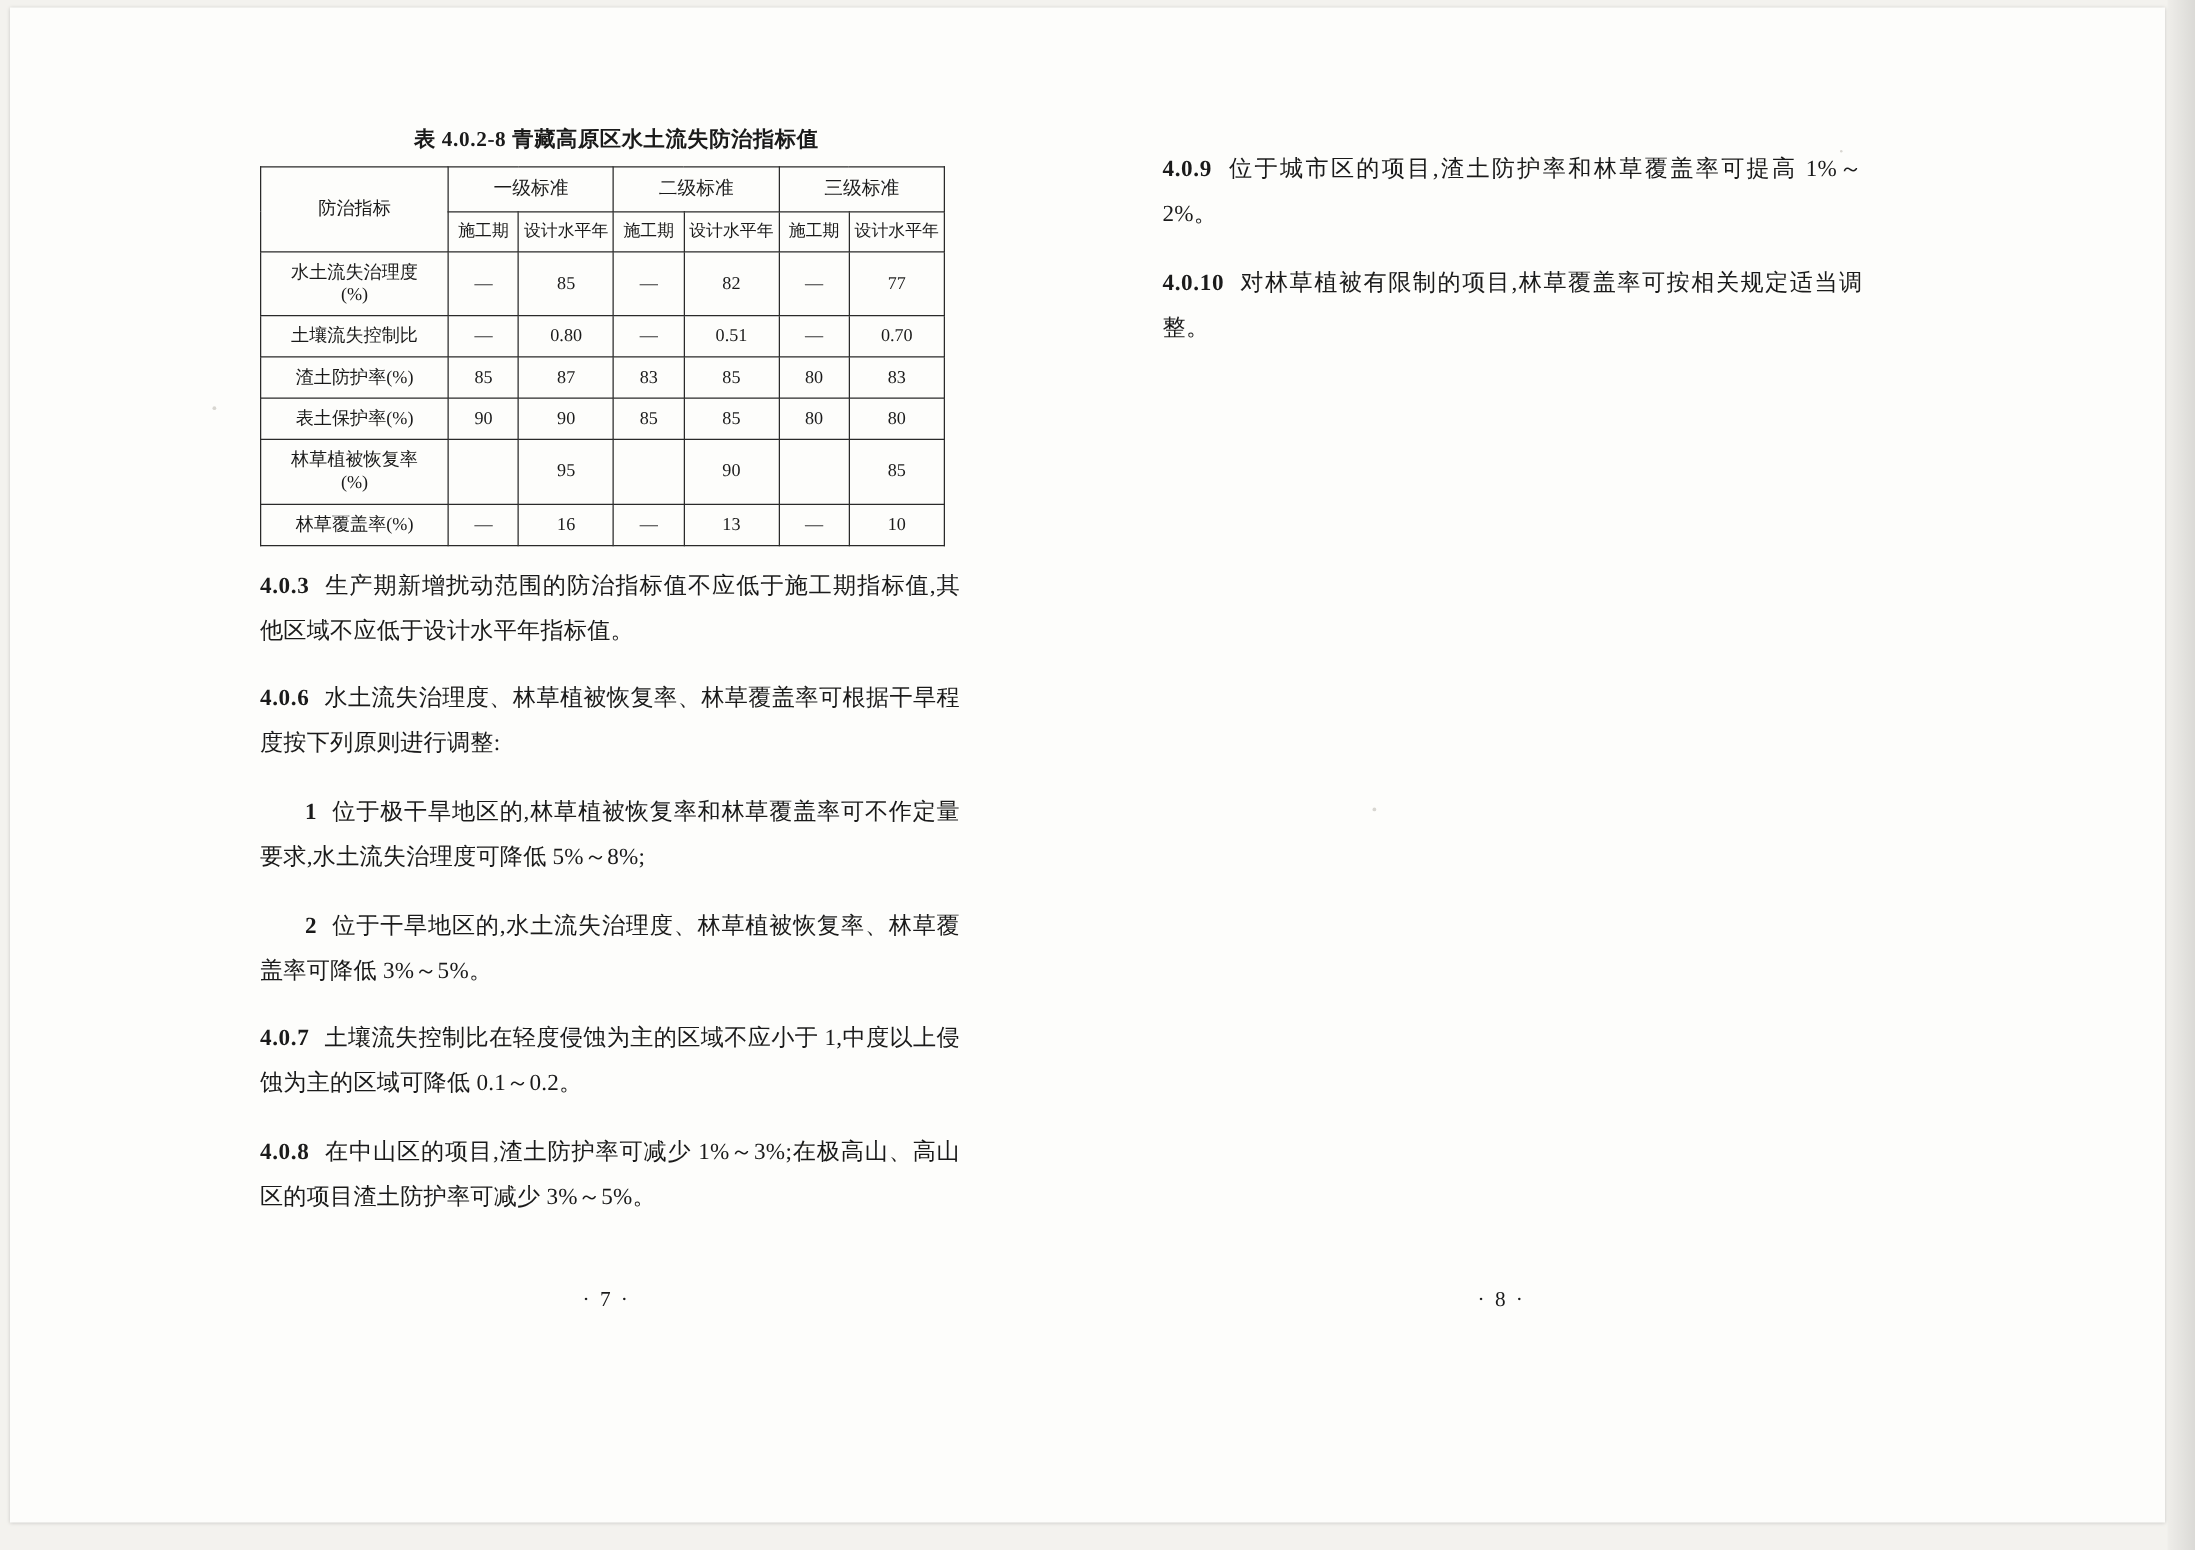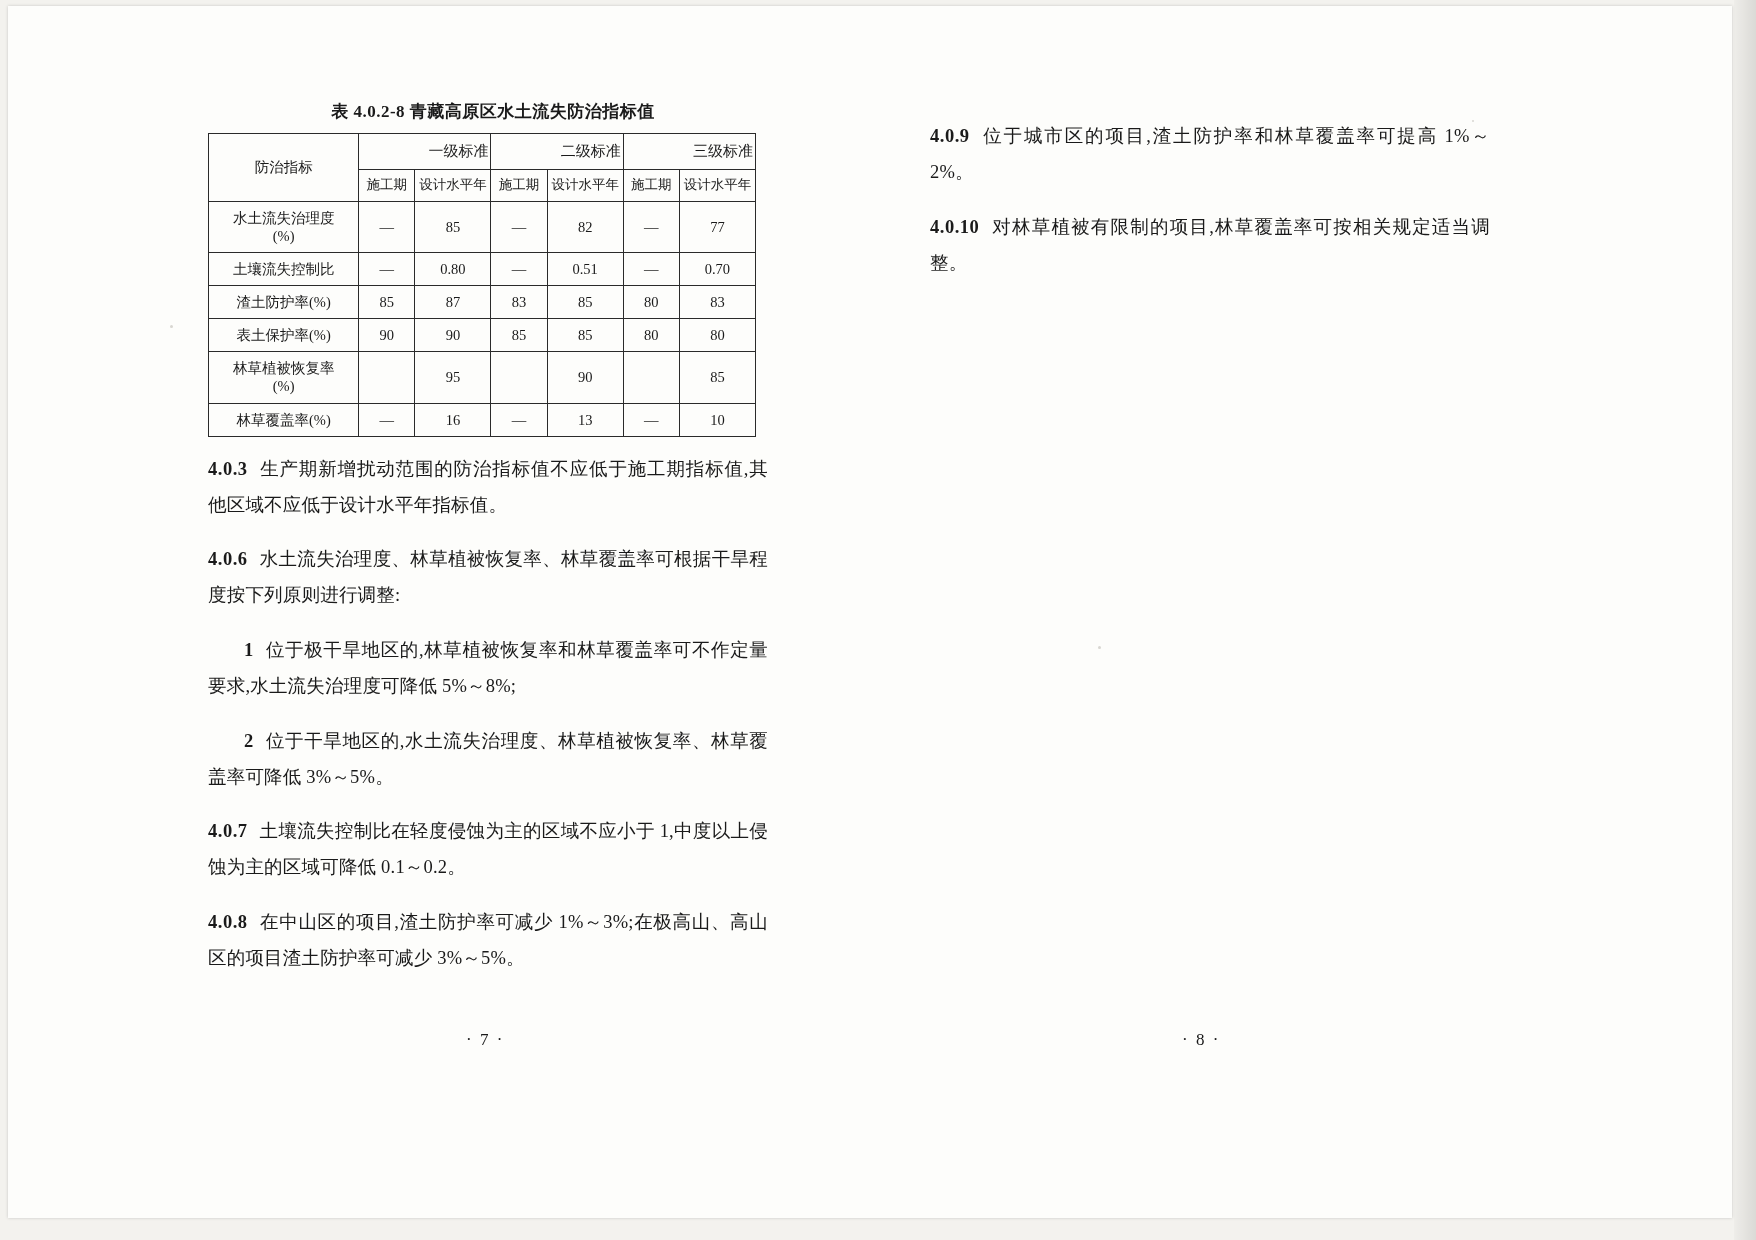--- a/index.html
+++ b/index.html
@@ -87,21 +87,20 @@
   }
   table.ind-table .rowhead {
     text-align: center;
     font-size: 14.5px;
     letter-spacing: 0px;
     padding: 7px 18px;
   }
   table.ind-table .grade {
     font-size: 15px;
     padding: 8px 2px;
-    text-align: right;
   }
   table.ind-table .sub {
     font-size: 13.5px;
     padding: 7px 1px;
   }
   table.ind-table .num {
     font-size: 14.5px;
     font-family: "Liberation Serif", serif;
   }
   col.c-head { width: 150px; }

